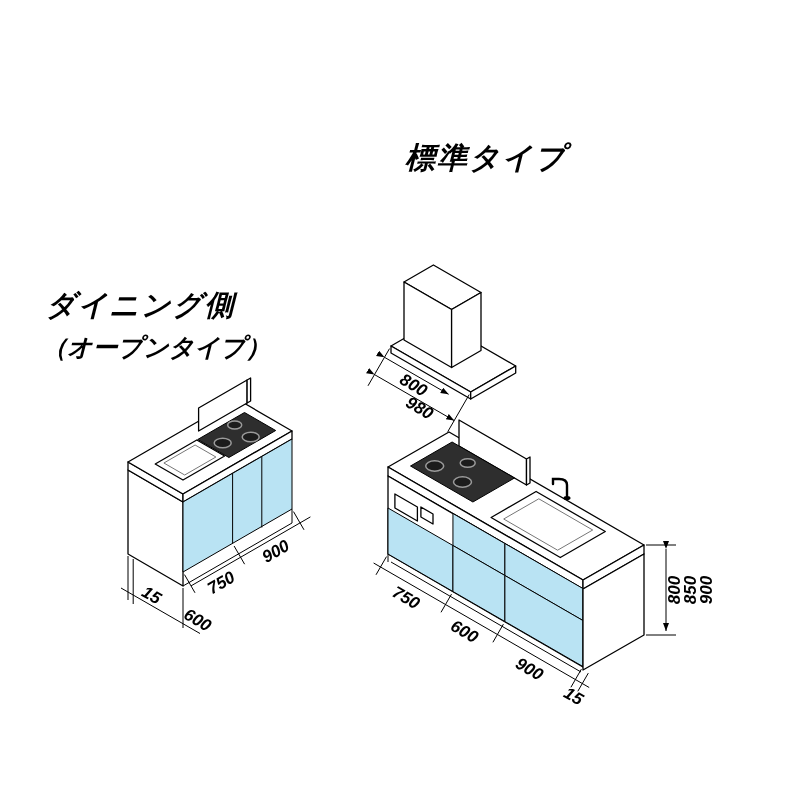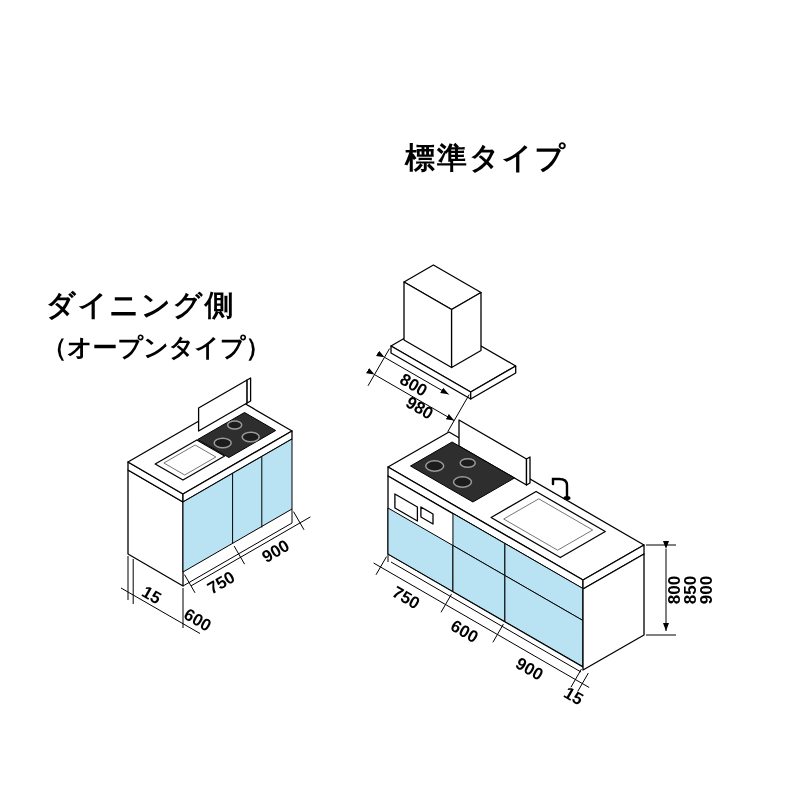--- a/index.html
+++ b/index.html
@@ -1,16 +1,16 @@
 <!DOCTYPE html>
 <html><head>
 <meta charset="utf-8">
 <style>
   html,body{margin:0;padding:0;background:#ffffff;}
-  #stage{position:relative;width:800px;height:800px;background:#ffffff;overflow:hidden;}
+  #stage{position:relative;width:800px;height:800px;background:#ffffff;overflow:hidden;font-style:italic;}
   svg{display:block;}
   text{font-family:"Liberation Sans","DejaVu Sans",sans-serif;fill:#000;}
   .ttl{font-size:30px;font-weight:600;letter-spacing:2px;}
   .lbl1{font-size:29px;font-weight:600;letter-spacing:2px;}
   .lbl2{font-size:25px;font-weight:600;}
   .dim{font-size:17px;font-weight:600;}
   .face{fill:#ffffff;stroke:#000;stroke-width:1.3;stroke-linejoin:round;}
   .blue{fill:#b9e3f3;stroke:#000;stroke-width:1;stroke-linejoin:round;}
   .dark{fill:#2e2e2e;stroke:#000;stroke-width:1;}
   .seam{stroke:#000;stroke-width:1;fill:none;}

